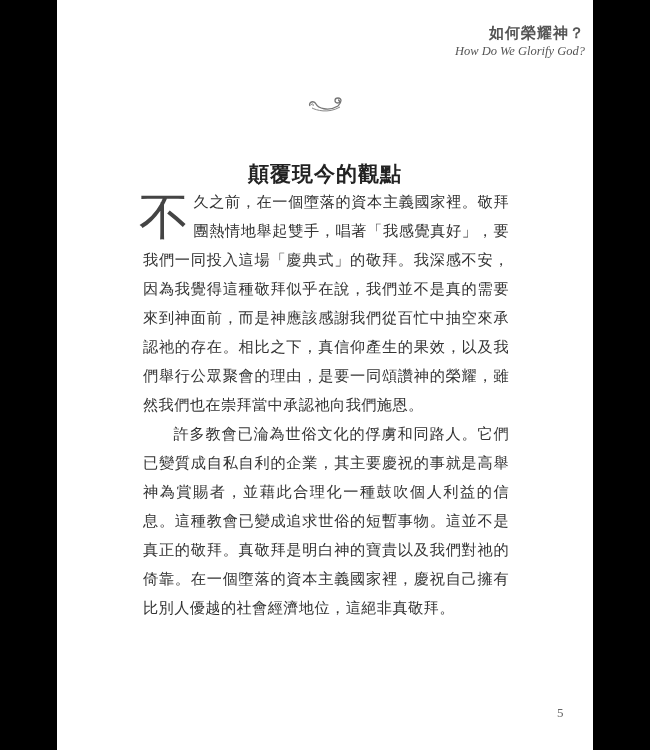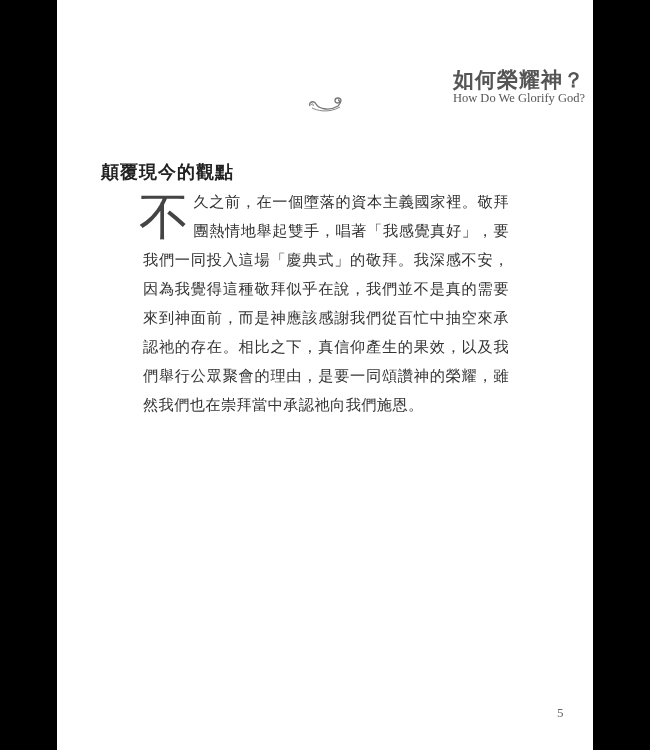--- a/index.html
+++ b/index.html
@@ -7,36 +7,34 @@
     width: 650px; height: 750px; background: #000; position: relative; overflow: hidden;
     font-family: "DejaVu Serif", "Liberation Serif", serif;
   }
   .page {
     position: absolute; left: 57px; top: 0; width: 536px; height: 750px; background: #fff;
   }
   .running-head {
     position: absolute; right: 8px; top: 22px; text-align: right; color: #555;
   }
   .running-head .zh {
-    font-size: 21px; font-weight: bold; letter-spacing: 1px; line-height: 22px;
+    font-size: 15px; font-weight: bold; letter-spacing: 1px; line-height: 22px;
     font-family: "DejaVu Serif", serif;
-    margin-top: 47px;
   }
   .running-head .en {
-    font-size: 12.5px; line-height: 15px;
+    font-size: 12.5px; font-style: italic; line-height: 15px;
     font-family: "Liberation Serif", serif;
   }
   .ornament {
     position: absolute; left: 249px; top: 96px; width: 40px; height: 20px;
   }
   .section-title {
-    position: absolute; left: 0; width: 536px; top: 160px; 
-    font-size: 18px; font-weight: bold; color: #222; letter-spacing: 1px;
+    position: absolute; left: 0; width: 536px; top: 160px; text-align: center;
+    font-size: 21px; font-weight: bold; color: #222; letter-spacing: 1px;
     font-family: "DejaVu Serif", serif;
-    margin-left: 44px;
   }
   .body-text {
     position: absolute; left: 86px; top: 188px; width: 366px;
     color: #333; font-size: 15.2px; line-height: 29px; letter-spacing: 0.4px;
     font-family: "DejaVu Sans", sans-serif;
   }
   .body-text p { margin: 0; text-align: justify; }
   .body-text p.indent { text-indent: 2em; }
   .dropcap {
     float: left; font-size: 50px; line-height: 50px; margin: 4px 4px 0 -4px;
@@ -63,16 +61,17 @@
     <path d="M32 10 C36 6, 36 2, 32 2 C28 2, 28 7, 32 7 C34 7, 34 4, 32 4" fill="none" stroke="#777" stroke-width="1.3"></path>
     <path d="M5 9 C6 7, 8 8, 7 10" fill="none" stroke="#777" stroke-width="1"></path>
   </svg>
 
   <div class="section-title">顛覆現今的觀點</div>
 
   <div class="body-text">
     <p>
       <span class="dropcap">不</span><span>久之前，在一個墮落的資本主義國家裡。敬拜團熱情地舉起雙手，唱著「我感覺真好」，要我們一同投入這場「慶典式」的敬拜。我深感不安，因為我覺得這種敬拜似乎在說，我們並不是真的需要來到神面前，而是神應該感謝我們從百忙中抽空來承認祂的存在。相比之下，真信仰產生的果效，以及我們舉行公眾聚會的理由，是要一同頌讚神的榮耀，雖然我們也在崇拜當中承認祂向我們施恩。</span>
     </p>
+    <p class="indent">許多教會已淪為世俗文化的俘虜和同路人。它們已變質成自私自利的企業，其主要慶祝的事就是高舉神為賞賜者，並藉此合理化一種鼓吹個人利益的信息。這種教會已變成追求世俗的短暫事物。這並不是真正的敬拜。真敬拜是明白神的寶貴以及我們對祂的倚靠。在一個墮落的資本主義國家裡，慶祝自己擁有比別人優越的社會經濟地位，這絕非真敬拜。</p>
   </div>
 
   <div class="page-number">5</div>
 </div>
 
 </body></html>

